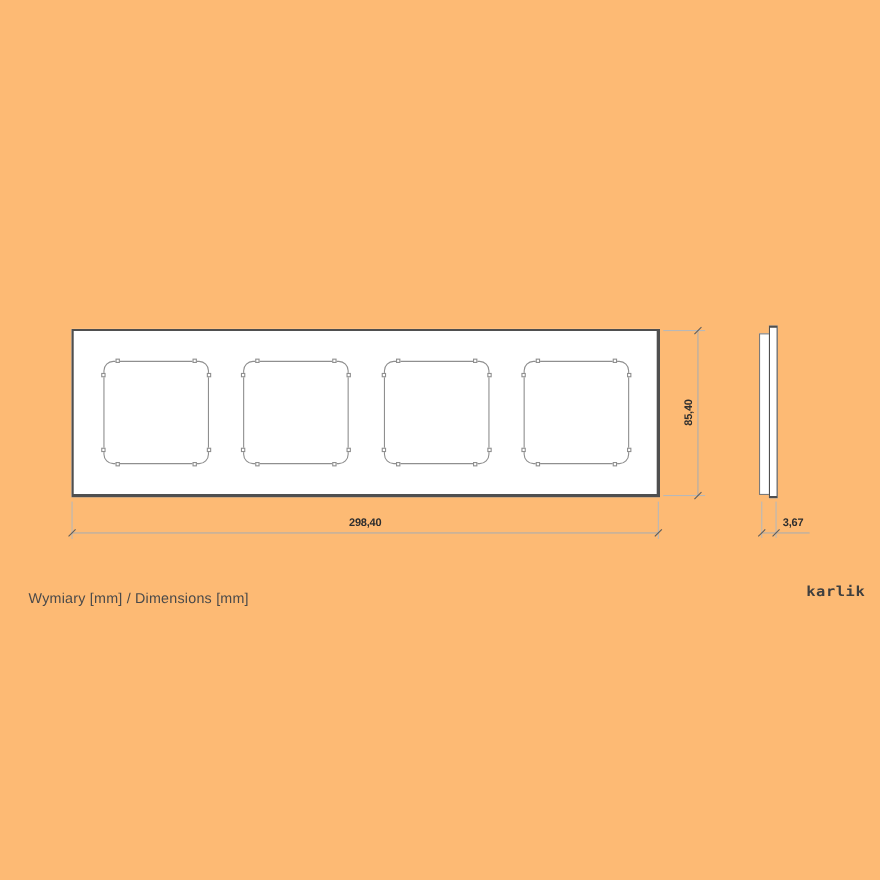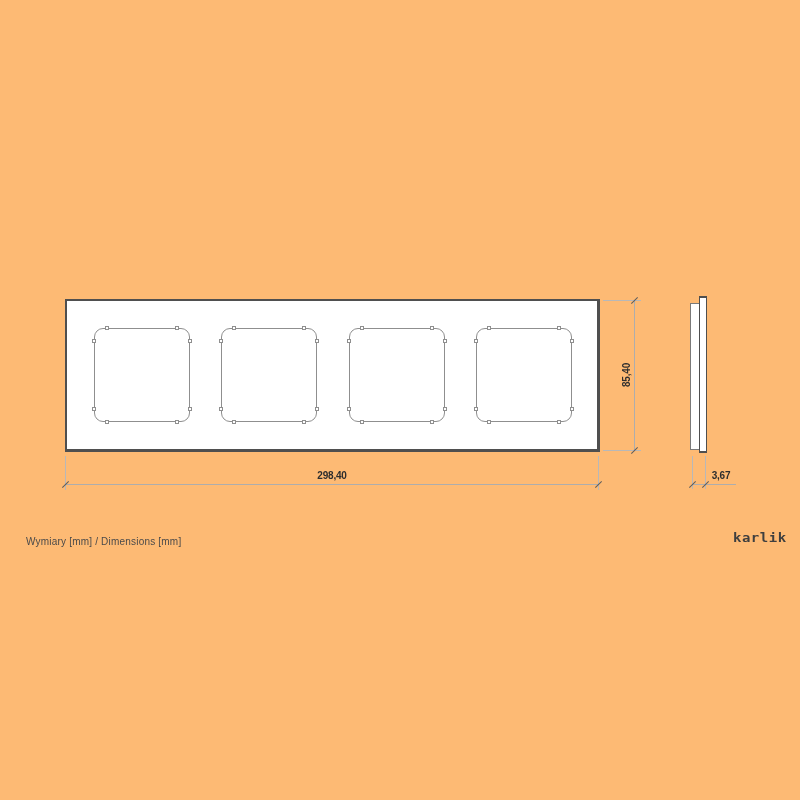--- a/index.html
+++ b/index.html
@@ -40,21 +40,21 @@
   .ext{position:absolute;background:#b8b8b8;}
   .dimline{position:absolute;background:#adadad;}
   .tick{position:absolute;width:9px;height:1px;background:#5c5c5c;transform:rotate(-45deg);}
   .dimlabel{
     position:absolute;color:#2e2e2e;font-size:10px;font-weight:700;
     letter-spacing:-0.2px;text-align:center;line-height:12px;
   }
   .dimlabel.vert{transform:rotate(-90deg);transform-origin:center center;}
   
   .caption{
-    position:absolute;left:26px;top:536px;color:#4a4a4a;font-size:10px;letter-spacing:0.2px;
+    position:absolute;left:26px;top:536px;color:#4a4a4a;font-size:13px;letter-spacing:0.2px;
   }
   .brand{
     position:absolute;left:733px;top:530px;color:#3f3f3f;
     font-family:"DejaVu Sans Mono", monospace;font-size:14px;font-weight:700;
     letter-spacing:0.5px;transform:scaleY(0.9);
   }
 </style>
 </head>
 <body>
 

